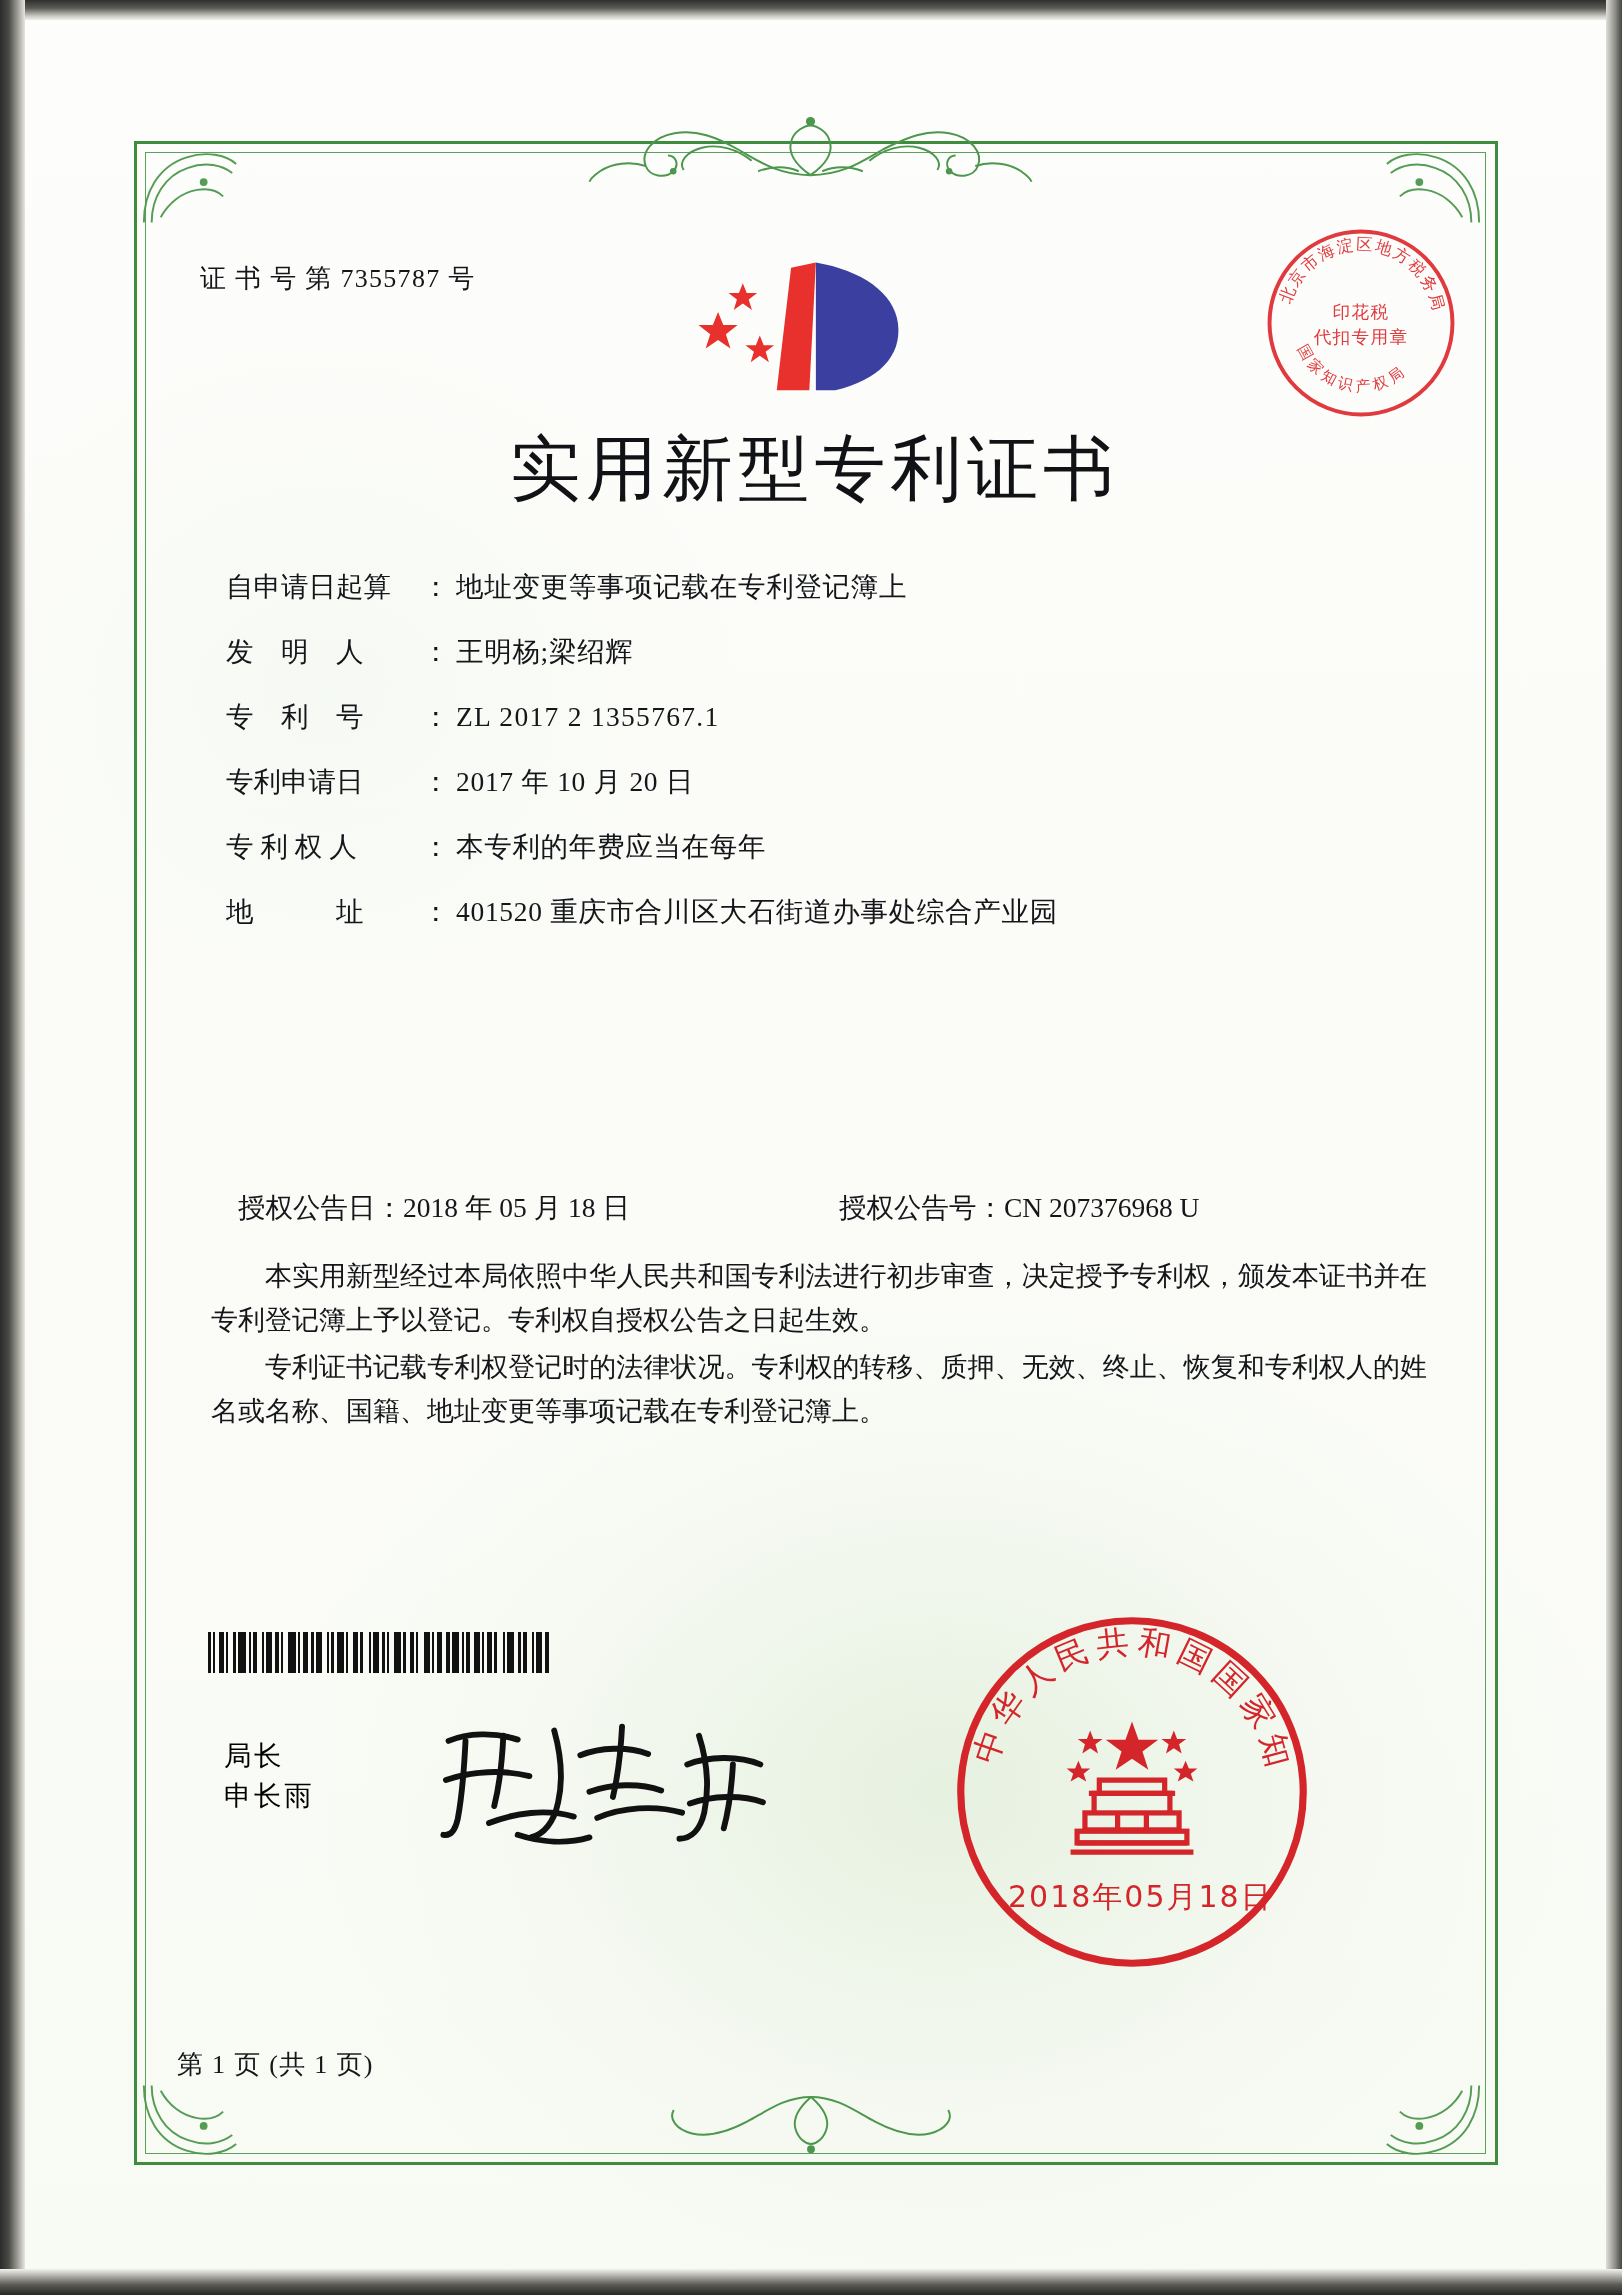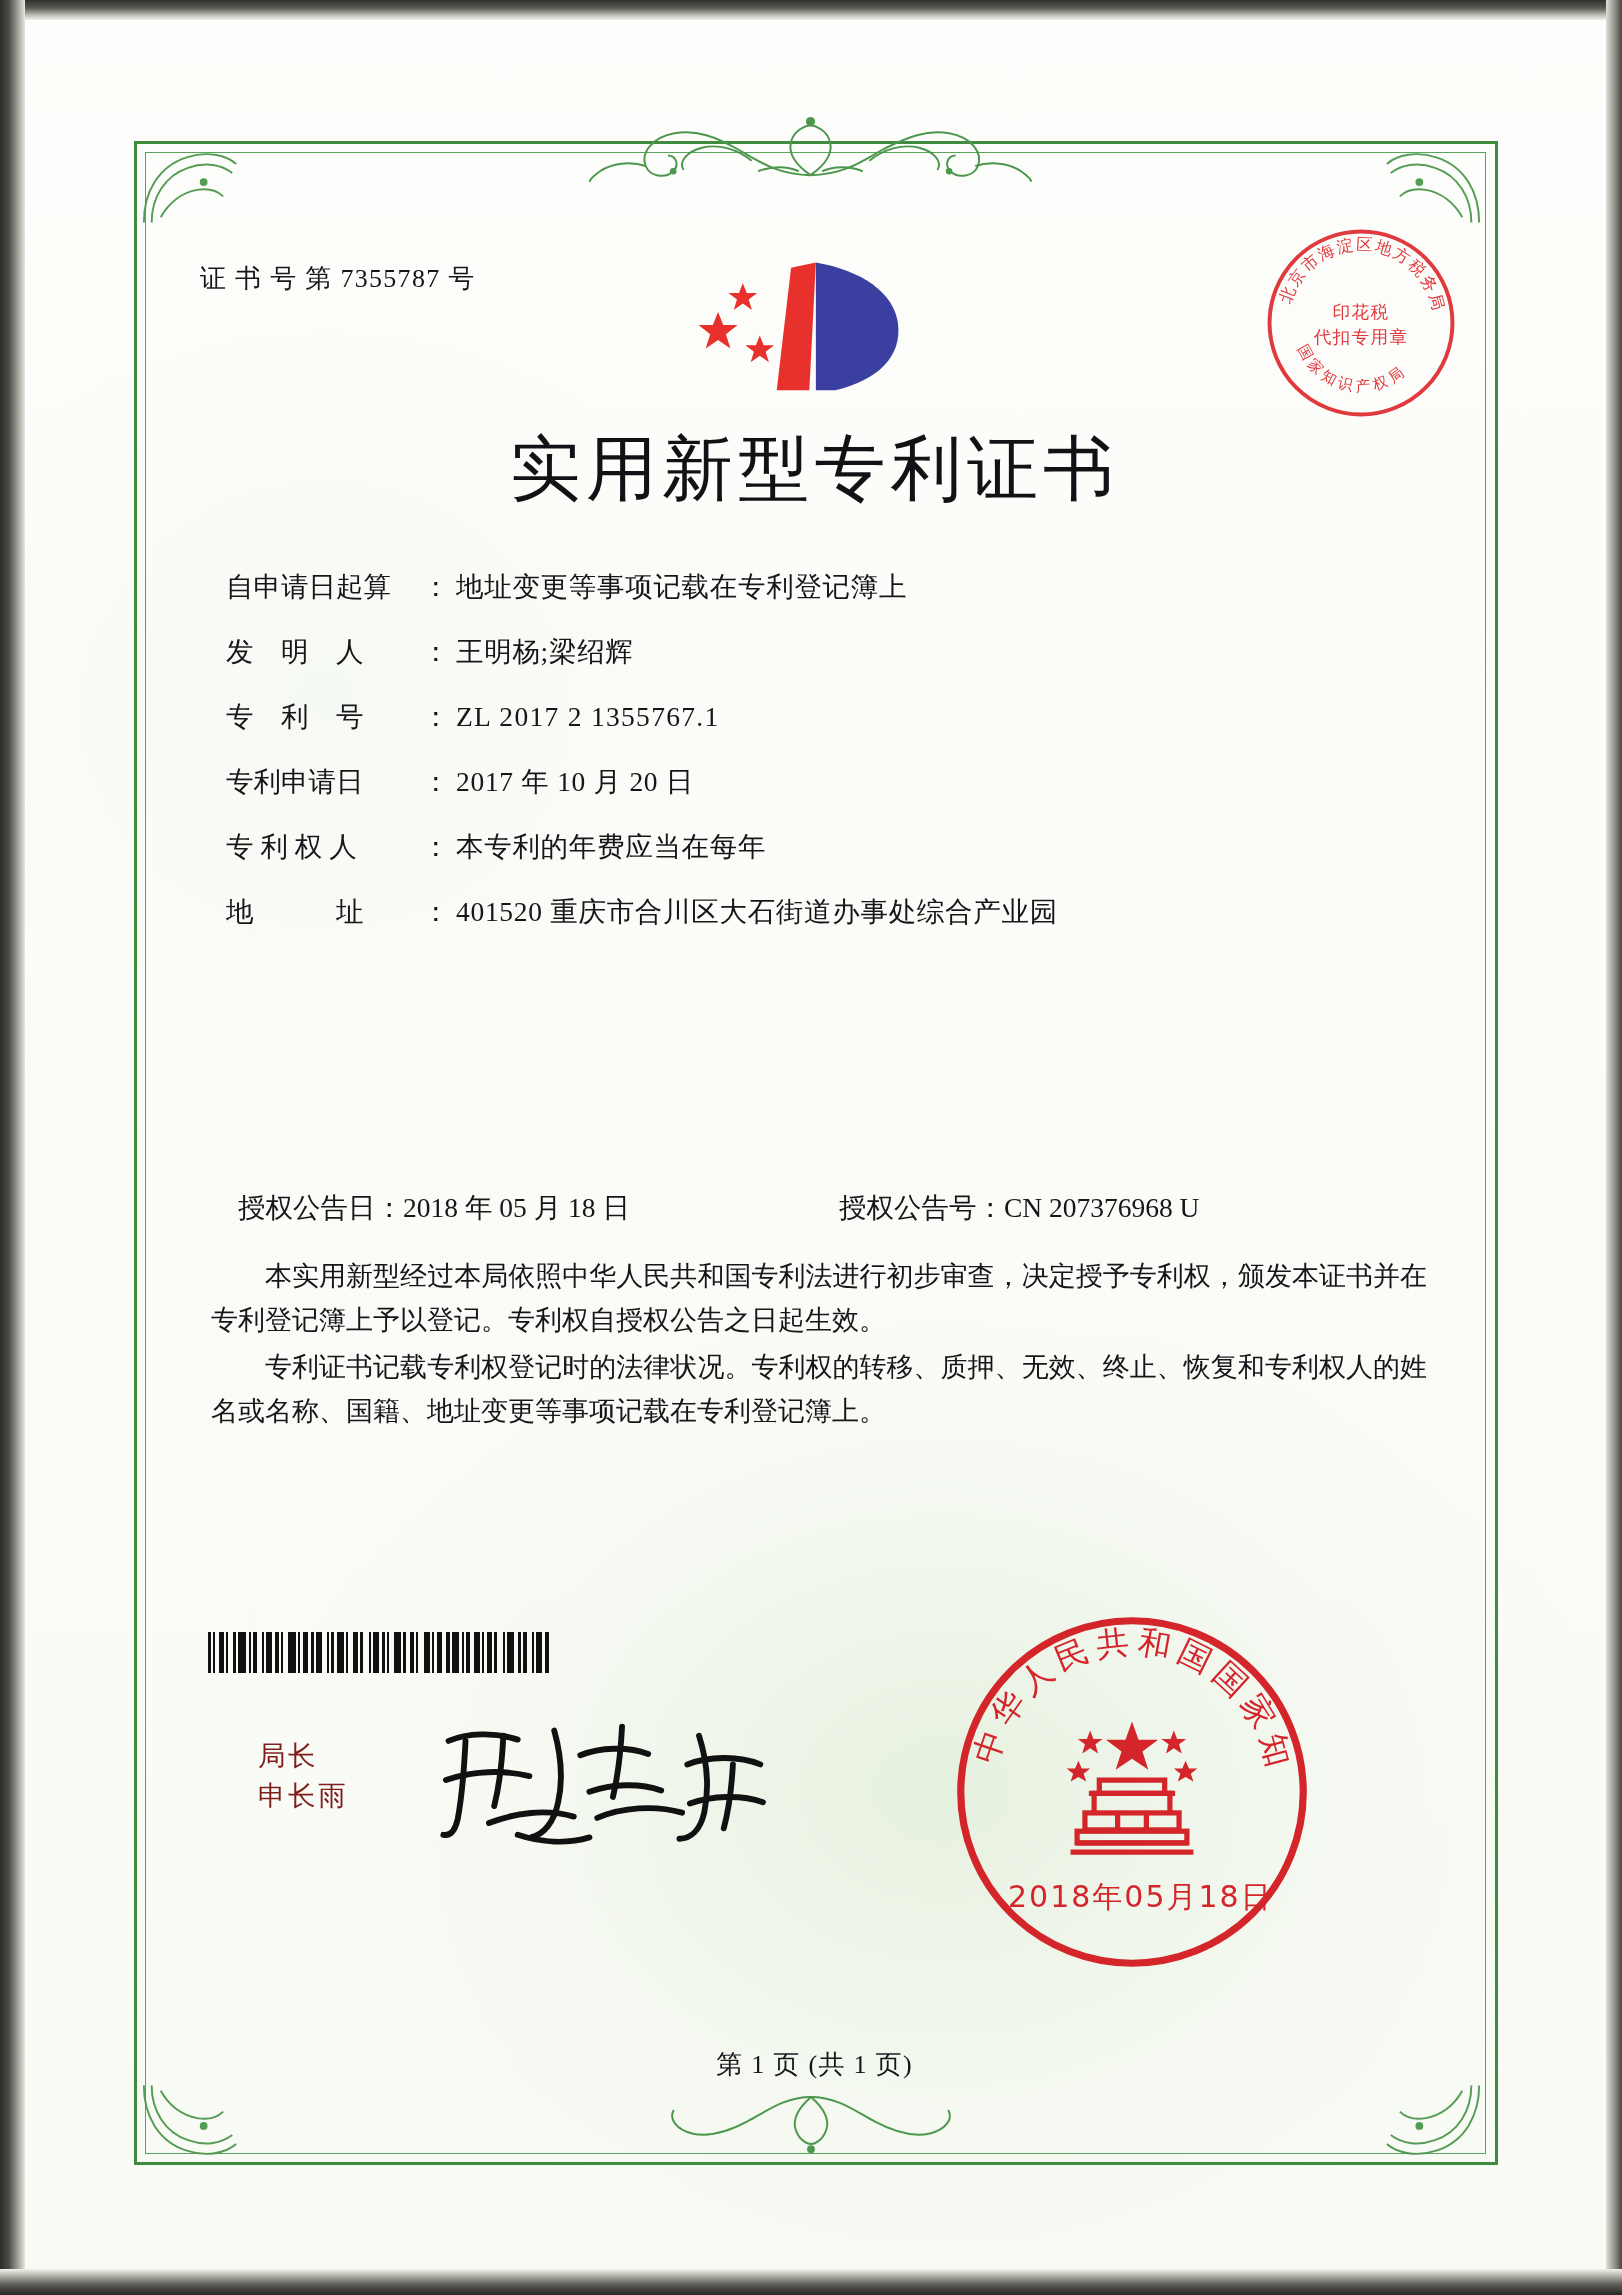--- a/index.html
+++ b/index.html
@@ -191,23 +191,22 @@
     background: #111;
     height: 100%;
   }
 
   
   #sig-label {
     position: absolute;
     left: 47px; top: 1540px;
     font-size: 27.5px;
     line-height: 1.45;
-    color: #7f1d1d;
+    color: #000000;
     letter-spacing: 2.6px;
-    margin-left: 34px;
   }
   #signature {
     position: absolute;
     left: 249px; top: 1511px;
     width: 366px; height: 150px;
     color: #111;
   }
   #signature svg { width: 100%; height: 100%; display: block; }
 
   
@@ -225,21 +224,20 @@
     color: #d4252a;
     letter-spacing: 2px;
     white-space: nowrap;
     font-family: "DejaVu Sans", "Liberation Sans", sans-serif;
   }
 
   #page-footer {
     position: absolute;
     left: 0; top: 1851px;
     width: 1275px;
-    text-align: center;
     font-size: 26px;
     color: #15161a;
     letter-spacing: 1.3px;
   }
 </style>
 </head>
 <body>
 
 <div id="scan"></div>
 <div id="edge-top"></div>

